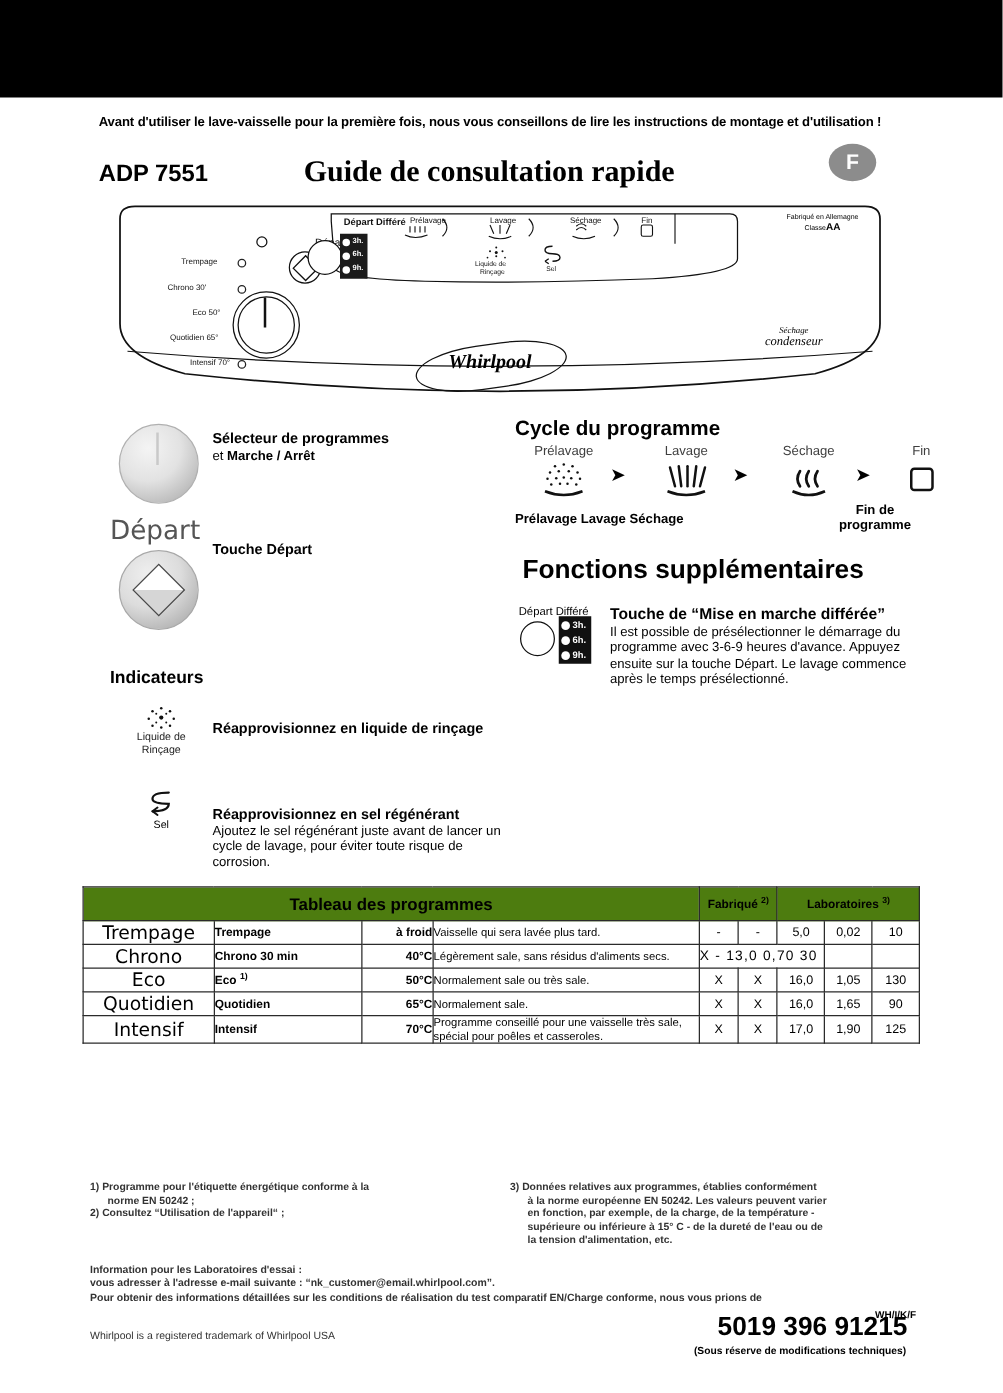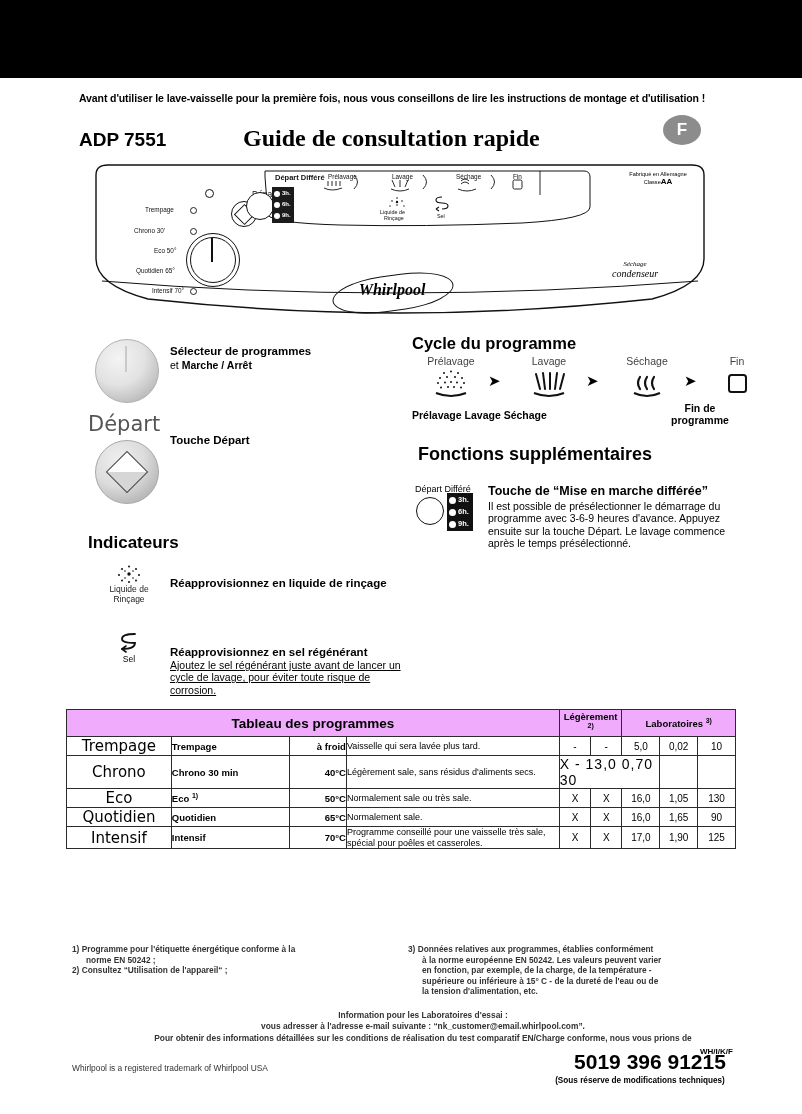--- a/index.html
+++ b/index.html
@@ -127,83 +127,83 @@
     border:1px solid #a8a8a8;
   }
   .depart-btn .dia{
     position:absolute;left:16px;top:16px;width:28px;height:28px;
     border:1.6px solid #4a4a4a;transform:rotate(45deg);
     background:linear-gradient(135deg,#fff 0 50%,#d6d6d6 50% 100%);
   }
   .depart-title{position:absolute;left:170px;top:434px;}
   .depart-body{position:absolute;left:170px;top:449px;width:230px;}
 
-  .ind-title{position:absolute;left:88px;top:533px;font-size:17px;font-weight:bold;}
+  .ind-title{position:absolute;left:88px;top:533px;font-size:14px;font-weight:bold;}
 
   .ric-icon{position:absolute;left:103px;top:563px;width:52px;text-align:center;}
   .ric-icon .cap{font-size:8.5px;line-height:9.5px;color:#222;}
   .ric-title{position:absolute;left:170px;top:577px;width:240px;}
 
   .sel-icon{position:absolute;left:106px;top:630px;width:46px;text-align:center;}
   .sel-icon .cap{font-size:8.5px;}
   .salt-title{position:absolute;left:170px;top:646px;}
-  .salt-body{position:absolute;left:170px;top:659px;width:235px;text-decoration:underline;}
+  .salt-body{position:absolute;left:170px;top:659px;width:235px;}
 
   
   .cyc-title{position:absolute;left:412px;top:334px;}
   .cyc-wrap{position:absolute;left:412px;top:355px;width:320px;height:60px;}
   .cyc-step{position:absolute;text-align:center;}
   .cyc-step .lab{font-size:10.5px;color:#3f3f3f;}
   .cyc-arrow{position:absolute;top:18px;font-size:15px;font-weight:bold;line-height:1;}
   .cyc-bottom{position:absolute;left:412px;top:409px;font-size:10.5px;font-weight:bold;}
   .cyc-fin{position:absolute;left:664px;top:402px;width:72px;text-align:center;font-size:10.5px;font-weight:bold;line-height:12px;}
 
   
-  .fs-title{position:absolute;left:418px;top:444px;font-size:18px;font-weight:bold;}
+  .fs-title{position:absolute;left:418px;top:444px;font-size:21px;font-weight:bold;}
   .fs-lbl{position:absolute;left:415px;top:484px;font-size:9px;}
   .fs-knob{
     position:absolute;left:416px;top:497px;width:26px;height:26px;border-radius:50%;
     border:1.3px solid #111;background:#fff;
   }
   .fs-box{position:absolute;left:447px;top:493px;width:26px;height:38px;background:#111;}
   .fs-box .r{position:absolute;left:2px;width:24px;height:10px;}
   .fs-box .led{position:absolute;left:0;top:1.5px;width:7px;height:7px;border-radius:50%;background:#fff;}
   .fs-box .t{position:absolute;left:9px;top:0px;font-size:7.5px;color:#fff;font-weight:bold;}
   .fs-h3{position:absolute;left:488px;top:484px;font-size:12.5px;font-weight:bold;}
   .fs-body{position:absolute;left:488px;top:500px;width:250px;}
 
   
   table.progs{
     position:absolute;left:66px;top:709px;width:670px;
     border-collapse:collapse;
   }
   table.progs td,table.progs th{
     border:1px solid #2b2b2b;padding:0;vertical-align:middle;
   }
-  .hdr{background:#f0abfc;text-align:center;font-weight:bold;}
+  .hdr{background:#4d7c0f;text-align:center;font-weight:bold;}
   .hdr-big{font-size:13.5px;height:26px;}
   .hdr-mid{font-size:9.5px;height:21px;}
   .hdr-sm{font-size:10px;height:21px;}
   sup{font-size:7px;font-weight:bold;}
 
   .c-icon{width:96px;text-align:center;font-size:15px;font-family:"DejaVu Sans",sans-serif;padding:4px 0;}
   .c-name{width:108px;font-size:9.5px;font-weight:bold;padding-left:8px;}
   .c-temp{width:52px;font-size:9.5px;font-weight:bold;text-align:right;padding-right:6px;}
   .c-adv{width:196px;font-size:9px;padding:3px 4px 3px 5px;line-height:10.5px;}
   .c-ab{width:28px;text-align:center;font-size:10px;}
   .c-num{width:34px;text-align:center;font-size:10px;}
-  .chrono-merge{font-size:14px;padding-left:12px;letter-spacing:1px;margin-top:30px;}
+  .chrono-merge{font-size:11px;padding-left:12px;letter-spacing:1px;margin-top:30px;}
 
   
   .fn{font-size:8.3px;font-weight:bold;line-height:10.6px;color:#333;}
   .fn-l{position:absolute;left:72px;top:944px;width:320px;}
   .fn-r{position:absolute;left:408px;top:944px;width:330px;}
   .fn-ind{padding-left:14px;display:block;}
 
-  .lab-info{position:absolute;left:88px;top:1010px;width:670px;font-size:8.4px;font-weight:bold;line-height:11.4px;color:#333;text-align:center;}
+  .lab-info{position:absolute;left:72px;top:1010px;width:670px;font-size:8.4px;font-weight:bold;line-height:11.4px;color:#333;}
   .tm{position:absolute;left:72px;top:1063px;font-size:8.4px;color:#333;}
   .code{position:absolute;left:560px;top:1050px;width:180px;text-align:center;font-size:21px;font-weight:bold;}
   .code-sub{position:absolute;left:540px;top:1076px;width:200px;text-align:center;font-size:8.2px;font-weight:bold;}
   .wik{position:absolute;left:700px;top:1047px;font-size:8px;font-weight:bold;}
 </style>
 </head>
 <body>
 
 <div class="page">
 
@@ -447,21 +447,21 @@
       <span class="t">9h.</span>
     </div>
   </div>
   <div class="fs-h3">Touche de “Mise en marche différée”</div>
   <div class="fs-body body-t">Il est possible de présélectionner le démarrage du programme avec 3-6-9 heures d'avance. Appuyez ensuite sur la touche Départ. Le lavage commence après le temps présélectionné.</div>
 
   <table class="progs">
     <tbody>
         <tr>
       <td class="hdr hdr-big" colspan="4">Tableau des programmes</td>
-      <td class="hdr hdr-mid" colspan="2"><span>Légèrement</span> <sup>2)</sup></td>
+      <td class="hdr hdr-mid" colspan="2"><span>Fabriqué</span> <sup>2)</sup></td>
       <td class="hdr hdr-mid" colspan="3"><span>Laboratoires</span> <sup>3)</sup></td>
     </tr>
 
     <tr>
       <td class="c-icon">Trempage</td>
       <td class="c-name">Trempage</td>
       <td class="c-temp">à froid</td>
       <td class="c-adv">Vaisselle qui sera lavée plus tard.</td>
       <td class="c-ab">-</td>
       <td class="c-ab">-</td>

